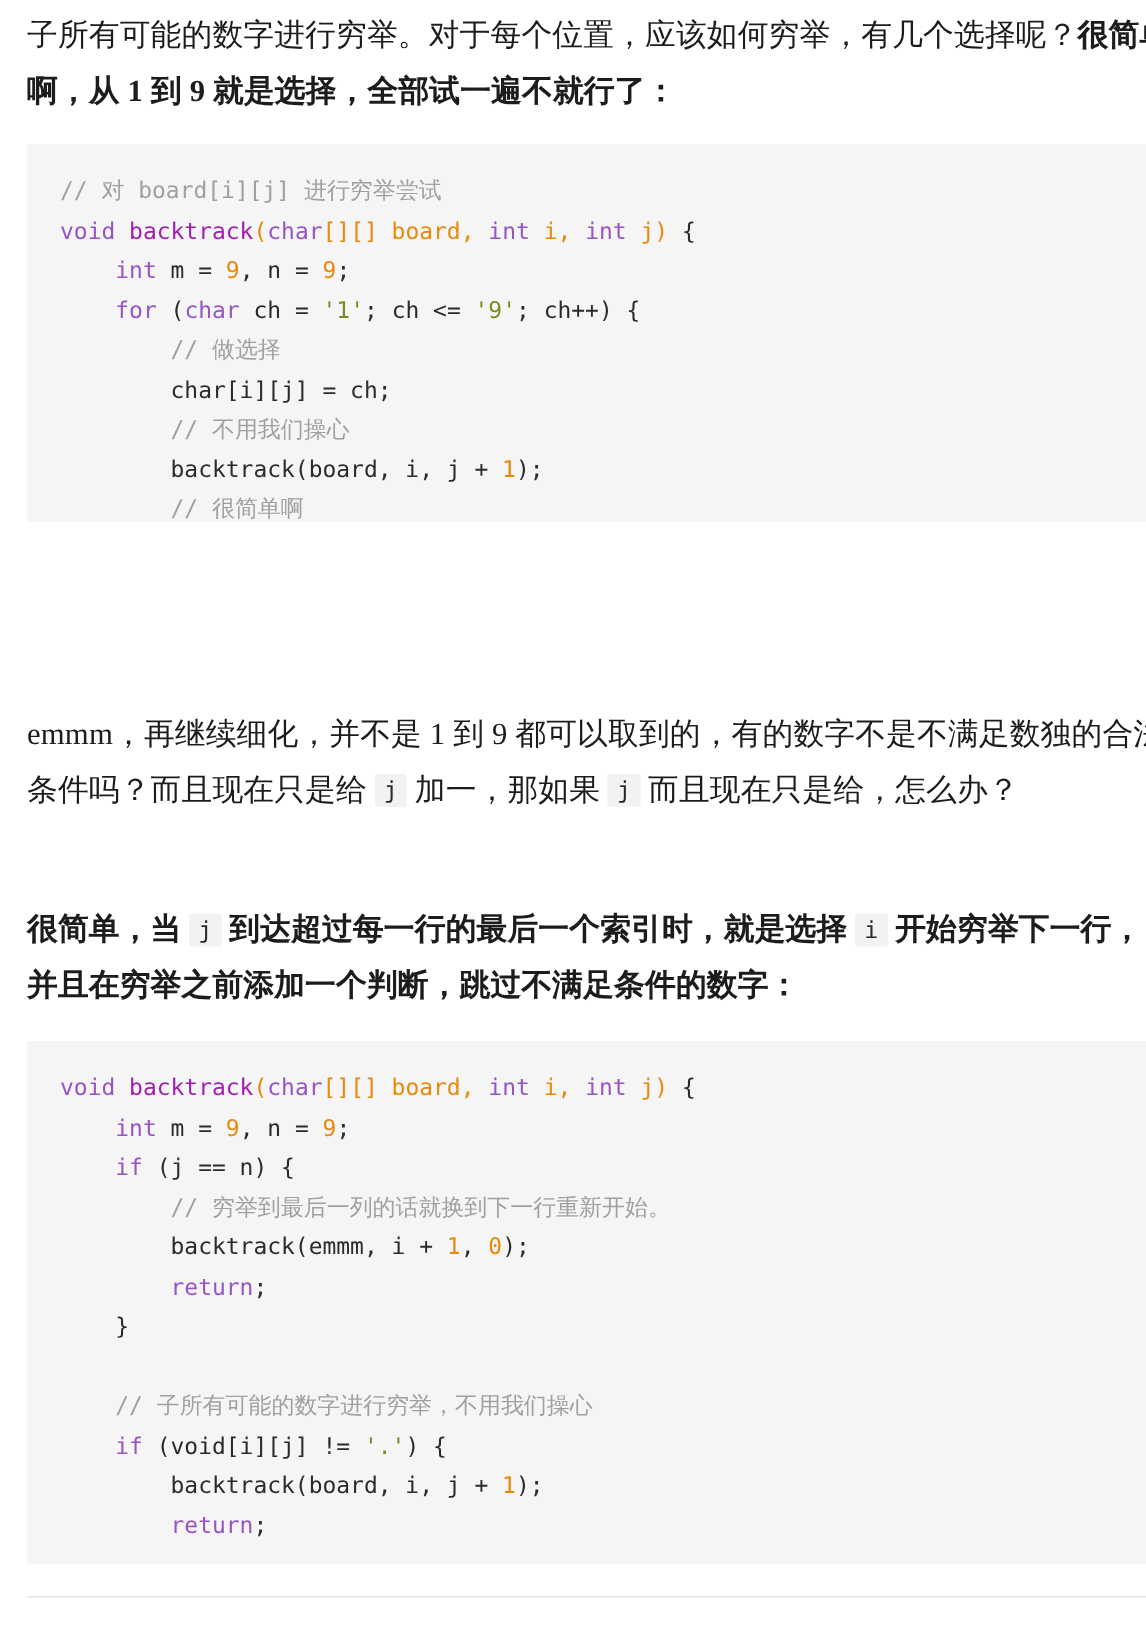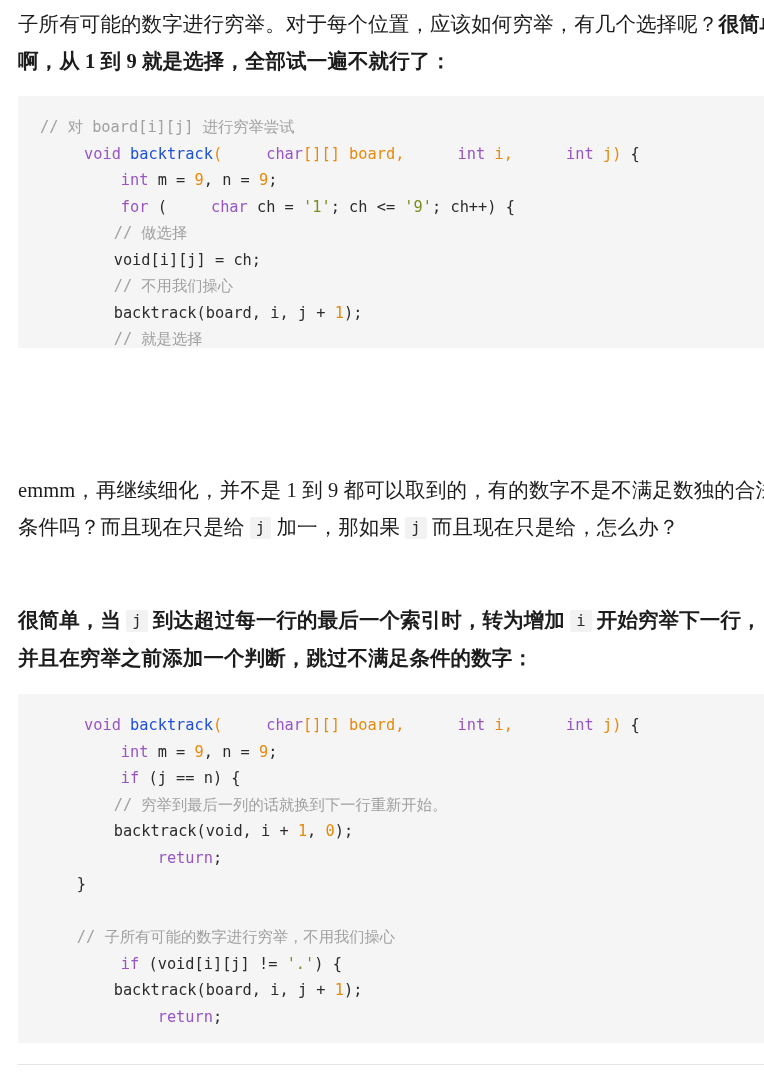--- a/index.html
+++ b/index.html
@@ -88,22 +88,22 @@
     padding: 0;
     font-family: "DejaVu Sans Mono", "Liberation Mono", monospace;
     font-size: 15.3px;
     line-height: 26.5px;
     color: #2b2b2b;
     white-space: pre;
     tab-size: 4;
   }
 
   
-  .kw   { color: #9854c4; margin-left: 44px; }           
-  .fn   { color: #1d4ed8; text-align: right; }           
+  .kw   { color: #9854c4; }           
+  .fn   { color: #a21caf; text-align: right; }           
   .pun  { color: #e8890c; }           
   .num  { color: #e8890c; }           
   .str  { color: #7d8c1f; }           
   .cmt  { color: #a0a0a0; }           
   .pl   { color: #2b2b2b; }           
 
   
   .footer-rule {
     position: absolute;
     left: 18px;
@@ -128,39 +128,39 @@
 <div class="page">
 
   <p class="para p-top"><span>子所有可能的数字进行穷举。对于每个位置，应该如何穷举，有几个选择呢？</span><span class="b">很简单啊，从 1 到 9 就是选择，全部试一遍不就行了：</span></p>
 
   <div class="codeblock" id="code-1">
     <pre><span class="cmt">// 对 board[i][j] 进行穷举尝试</span>
 <span class="kw">void</span> <span class="fn">backtrack</span><span class="pun">(</span><span class="kw">char</span><span class="pun">[][]</span> <span class="pun">board</span><span class="pun">,</span> <span class="kw">int</span> <span class="pun">i</span><span class="pun">,</span> <span class="kw">int</span> <span class="pun">j</span><span class="pun">)</span> <span class="pl">{</span>
     <span class="kw">int</span> <span class="pl">m = </span><span class="num">9</span><span class="pl">, n = </span><span class="num">9</span><span class="pl">;</span>
     <span class="kw">for</span> <span class="pl">(</span><span class="kw">char</span><span class="pl"> ch = </span><span class="str">'1'</span><span class="pl">; ch &lt;= </span><span class="str">'9'</span><span class="pl">; ch++) {</span>
         <span class="cmt">// 做选择</span>
-        <span class="pl">void[i][j] = ch;</span>
+        <span class="pl">char[i][j] = ch;</span>
         <span class="cmt">// 不用我们操心</span>
         <span class="pl">backtrack(board, i, j + </span><span class="num">1</span><span class="pl">);</span>
-        <span class="cmt">// 就是选择</span>
+        <span class="cmt">// 很简单啊</span>
         
     
 </pre>
   </div>
 
   <p class="para p-mid"><span>emmm，再继续细化，并不是 1 到 9 都可以取到的，有的数字不是不满足数独的合法条件吗？而且现在只是给 </span><span class="icode">j</span><span> 加一，那如果 </span><span class="icode">j</span><span> 而且现在只是给，怎么办？</span></p>
 
-  <p class="para p-bold2 bold"><span>很简单，当 </span><span class="icode">j</span><span> 到达超过每一行的最后一个索引时，转为增加 </span><span class="icode">i</span><span> 开始穷举下一行，并且在穷举之前添加一个判断，跳过不满足条件的数字：</span></p>
+  <p class="para p-bold2 bold"><span>很简单，当 </span><span class="icode">j</span><span> 到达超过每一行的最后一个索引时，就是选择 </span><span class="icode">i</span><span> 开始穷举下一行，并且在穷举之前添加一个判断，跳过不满足条件的数字：</span></p>
 
   <div class="codeblock" id="code-2">
     <pre><span class="kw">void</span> <span class="fn">backtrack</span><span class="pun">(</span><span class="kw">char</span><span class="pun">[][]</span> <span class="pun">board</span><span class="pun">,</span> <span class="kw">int</span> <span class="pun">i</span><span class="pun">,</span> <span class="kw">int</span> <span class="pun">j</span><span class="pun">)</span> <span class="pl">{</span>
     <span class="kw">int</span> <span class="pl">m = </span><span class="num">9</span><span class="pl">, n = </span><span class="num">9</span><span class="pl">;</span>
     <span class="kw">if</span> <span class="pl">(j == n) {</span>
         <span class="cmt">// 穷举到最后一列的话就换到下一行重新开始。</span>
-        <span class="pl">backtrack(void, i + </span><span class="num">1</span><span class="pl">, </span><span class="num">0</span><span class="pl">);</span>
+        <span class="pl">backtrack(emmm, i + </span><span class="num">1</span><span class="pl">, </span><span class="num">0</span><span class="pl">);</span>
         <span class="kw">return</span><span class="pl">;</span>
     <span class="pl">}</span>
 
     <span class="cmt">// 子所有可能的数字进行穷举，不用我们操心</span>
     <span class="kw">if</span> <span class="pl">(void[i][j] != </span><span class="str">'.'</span><span class="pl">) {</span>
         <span class="pl">backtrack(board, i, j + </span><span class="num">1</span><span class="pl">);</span>
         <span class="kw">return</span><span class="pl">;</span></pre>
   </div>
 
   <div class="footer-rule"></div>

